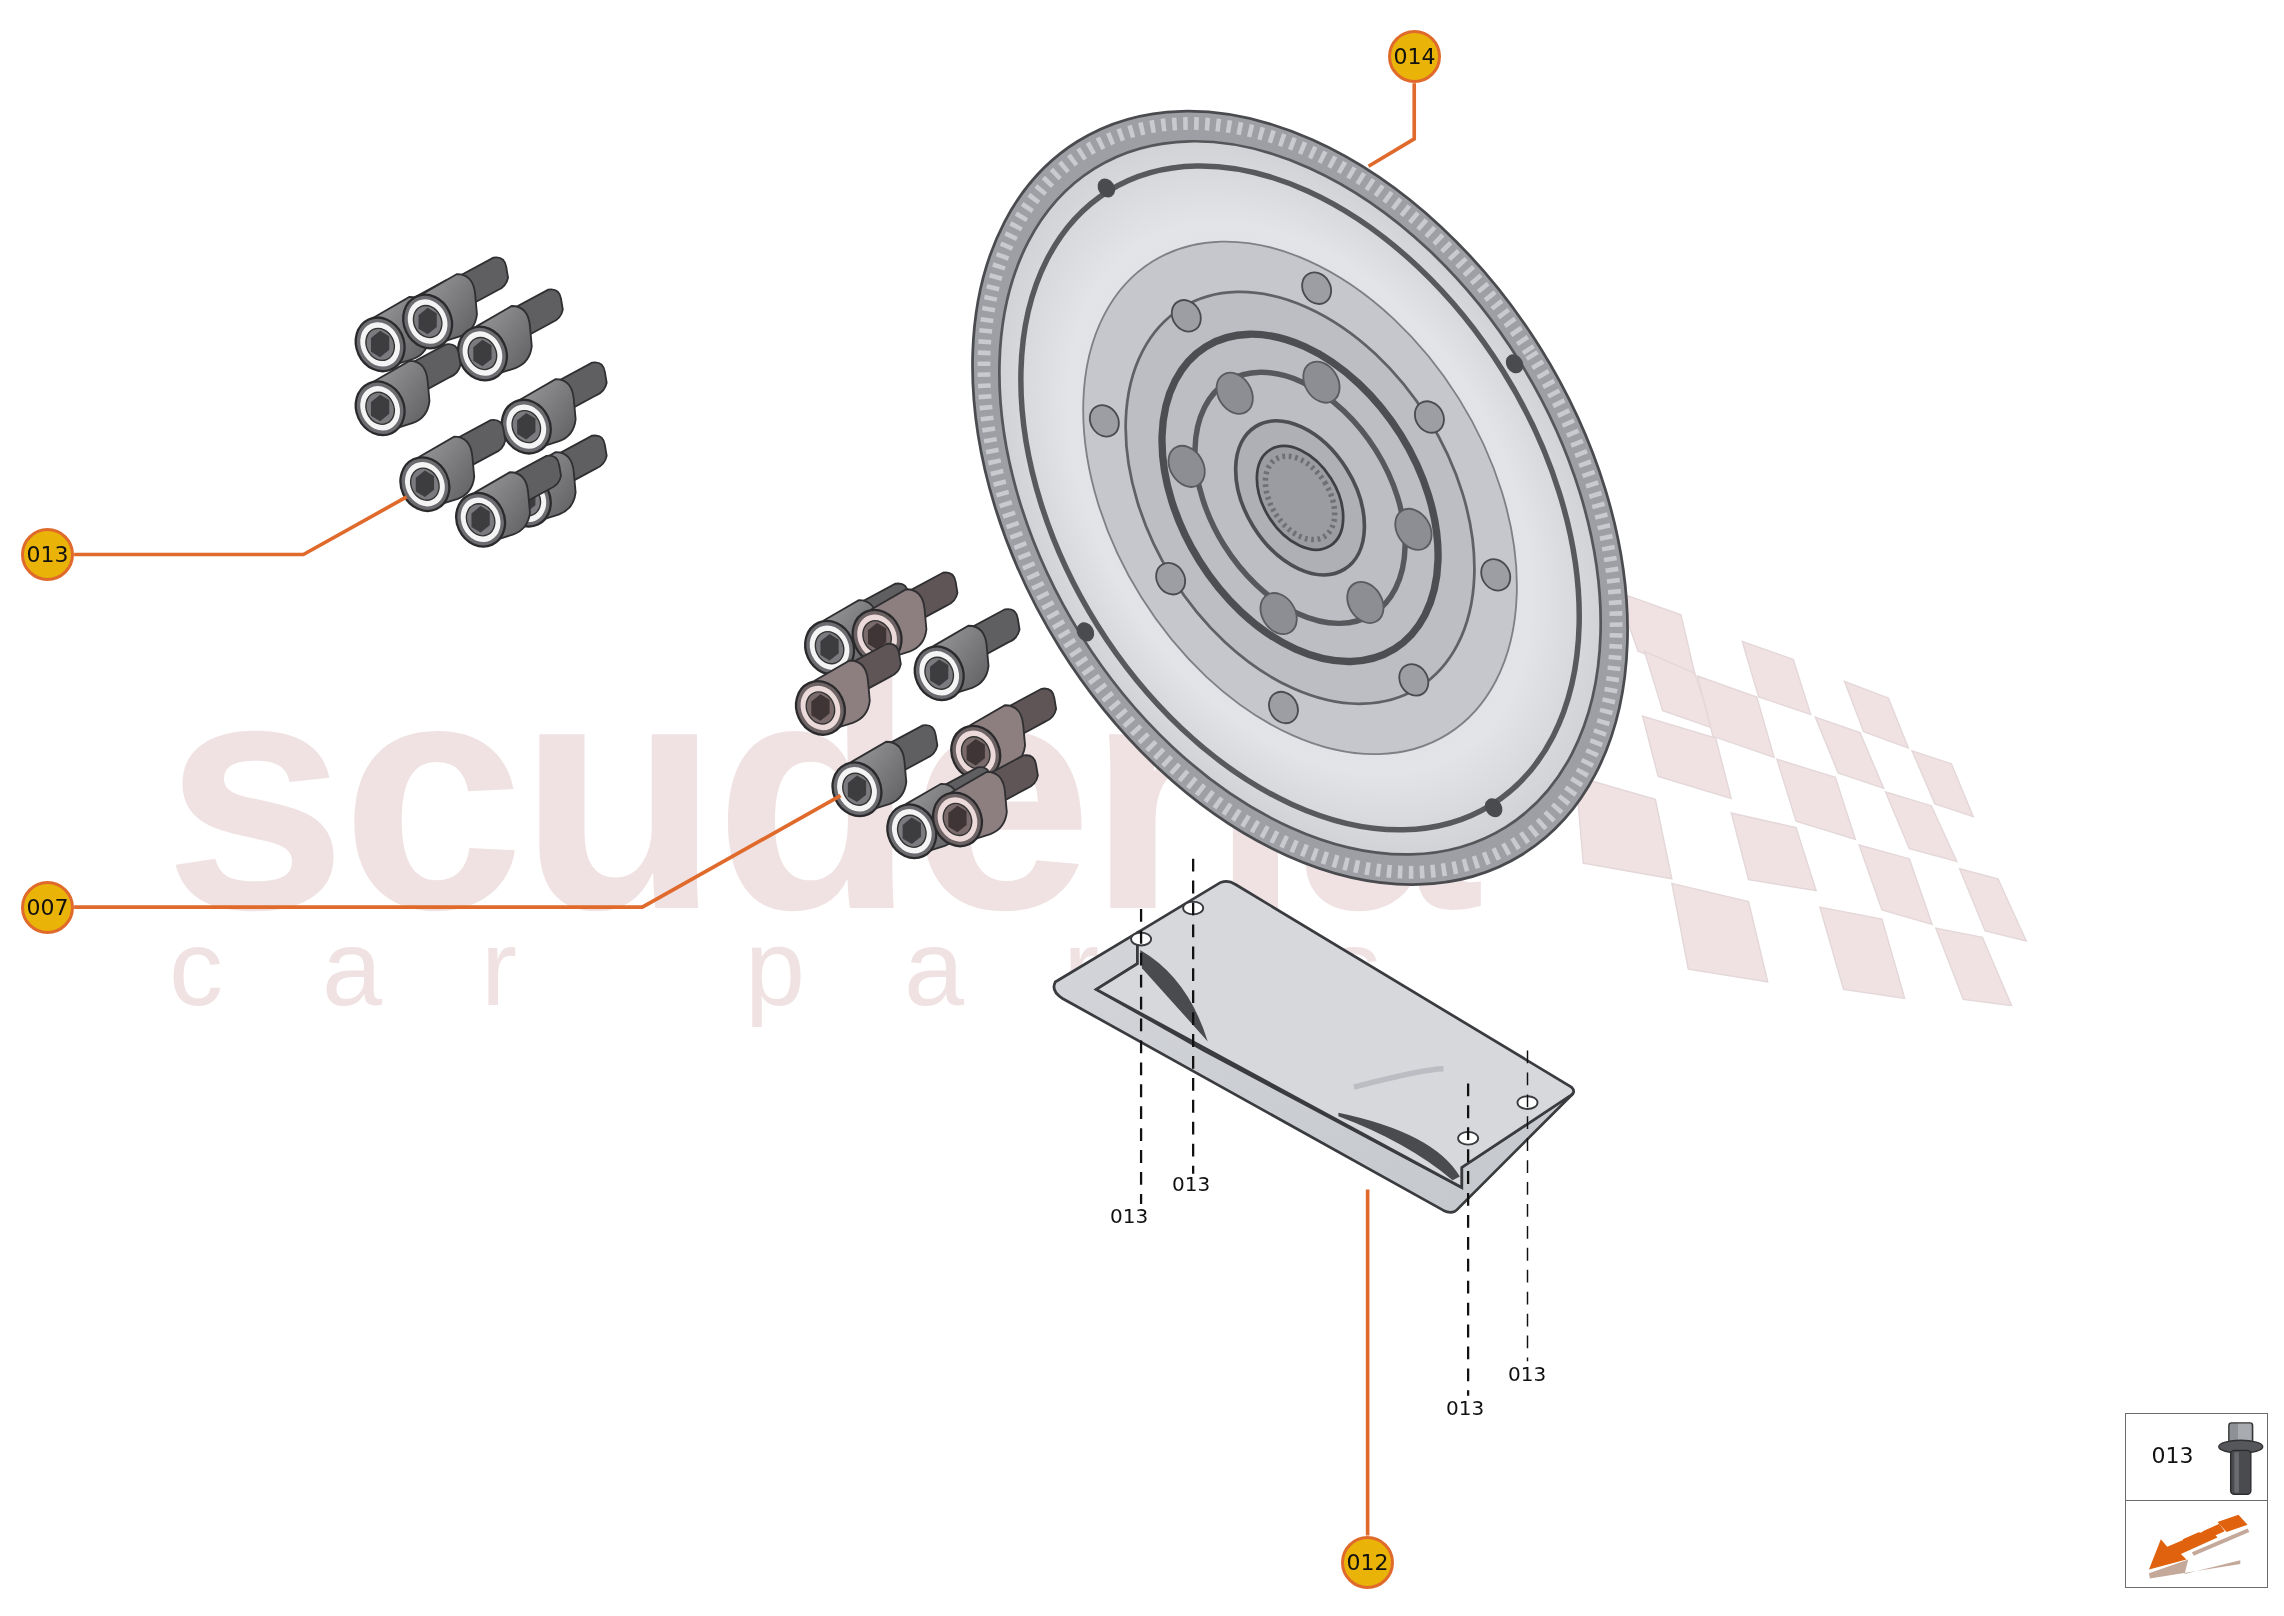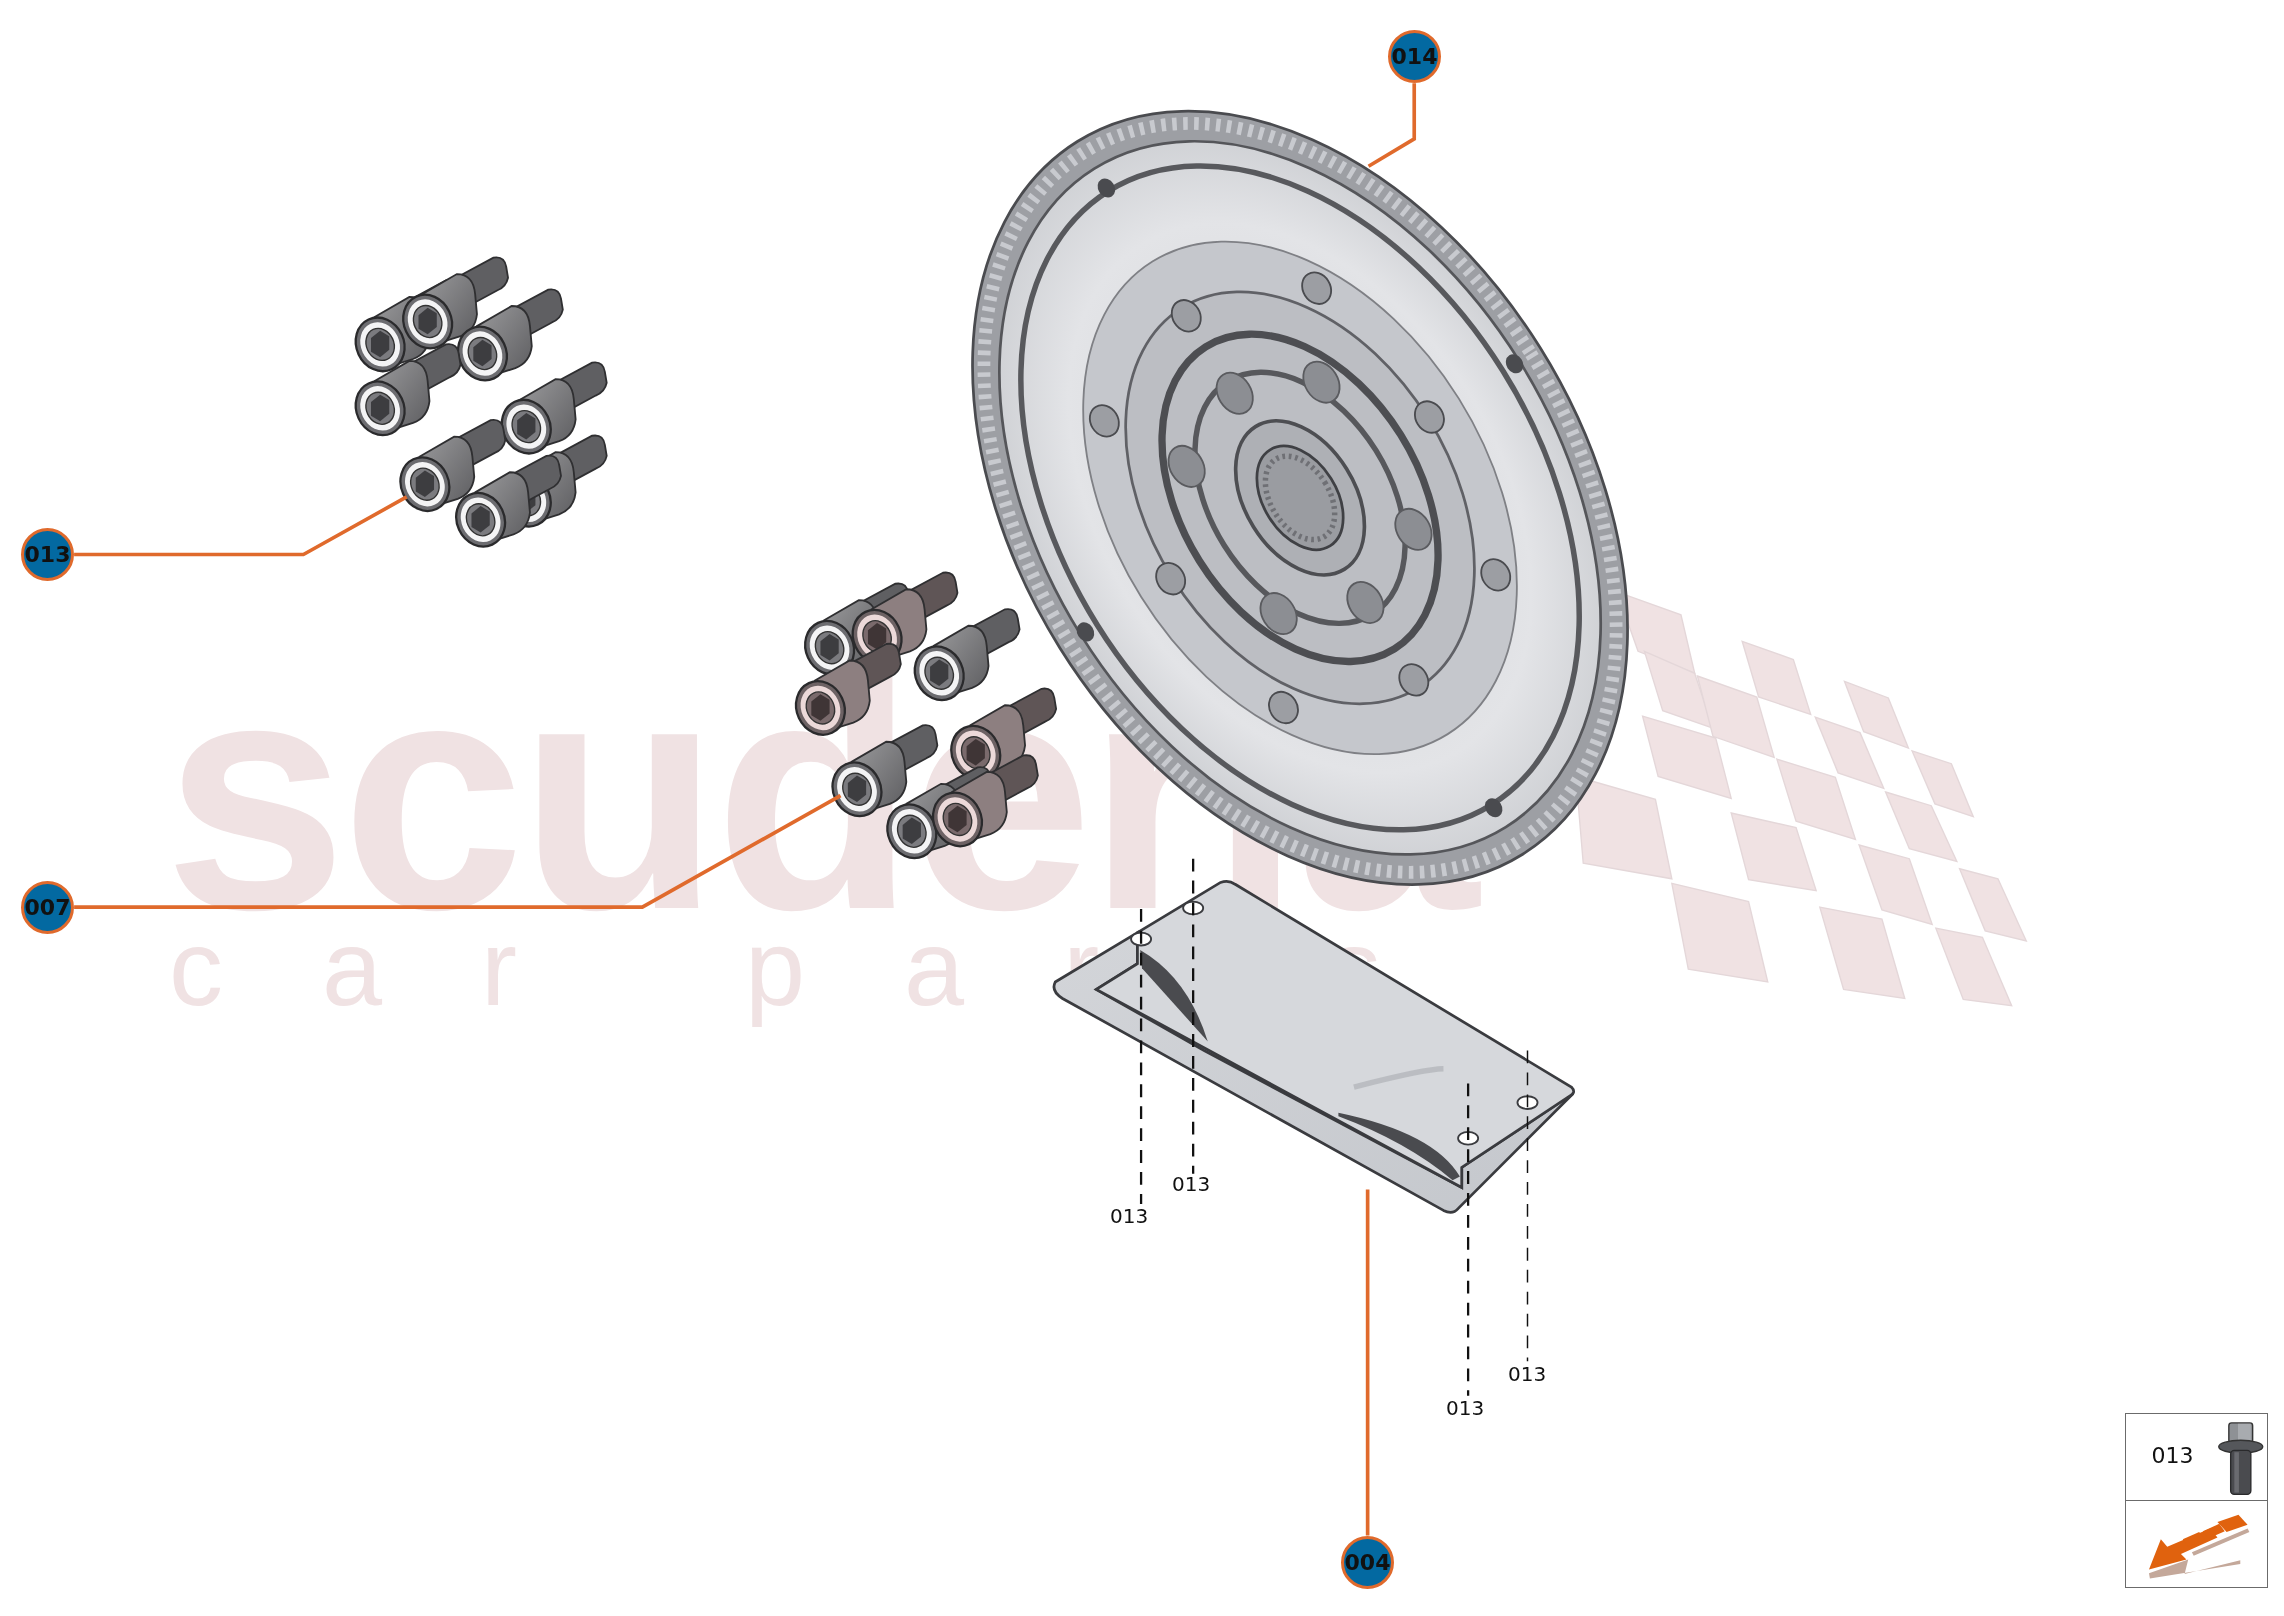--- a/index.html
+++ b/index.html
@@ -4,22 +4,22 @@
 <style>
   html, body { margin: 0; padding: 0; background: #ffffff; }
   body { width: 2284px; height: 1616px; position: relative; overflow: hidden;
          font-family: "DejaVu Sans", sans-serif; }
   #stage { position: absolute; left: 0; top: 0; width: 2284px; height: 1616px; }
   .wm-big { position: absolute; left: 164px; top: 630px; font-family: "Liberation Sans", sans-serif;
             font-weight: bold; font-size: 329px; letter-spacing: -5.5px; color: #f0e2e3; line-height: 1; }
   .wm-small { position: absolute; left: 169px; top: 914px; font-family: "Liberation Sans", sans-serif;
               font-size: 108px; color: #f0e2e3; letter-spacing: 99px; line-height: 1; }
   .callout { position: absolute; width: 53px; height: 53px; border: 3.7px solid #e06a2c; border-radius: 50%;
-             background: #0369a1; display: flex; align-items: center; justify-content: center;
-             font-family: "DejaVu Sans", sans-serif; font-size: 22px; font-weight: bold; color: #111;
+             background: #eab308; display: flex; align-items: center; justify-content: center;
+             font-family: "DejaVu Sans", sans-serif; font-size: 22px; font-weight: normal; color: #111;
              box-sizing: border-box; cursor: pointer; }
   .plabel { position: absolute; font-family: "DejaVu Sans", sans-serif; font-size: 20px; color: #111; background: transparent; }
   .legend { position: absolute; left: 2125px; top: 1413px; width: 143px; height: 175px;
             border: 1.8px solid #6b6b6b; box-sizing: border-box; background: #fff; }
   .legend-row1 { position: absolute; left: 0; top: 0; width: 100%; height: 87px; border-bottom: 1.8px solid #6b6b6b; box-sizing: border-box; }
   .legend-label { position: absolute; left: 25.6px; top: 29px; font-size: 22px; color: #111; }
   .legend-bolt { position: absolute; left: 90px; top: 7.3px; width: 55px; height: 78px; }
   .legend-row2 { position: absolute; left: 0; top: 87px; width: 100%; height: 86px; cursor: pointer; }
 </style>
 </head>
@@ -172,21 +172,21 @@
       <polyline points="1548,91 1548,152 1498,182"></polyline>
       <polyline points="81,607 332,607 445,544"></polyline>
       <polyline points="81,993 703,993 920,871"></polyline>
       <polyline points="1497,1302 1497,1681"></polyline>
     </g>
   </svg>
 
   <div class="callout" style="left:1388px;top:30px">014</div>
   <div class="callout" style="left:21px;top:528px">013</div>
   <div class="callout" style="left:21px;top:881px">007</div>
-  <div class="callout" style="left:1341px;top:1536px">004</div>
+  <div class="callout" style="left:1341px;top:1536px">012</div>
 
   <div class="plabel" style="left:1110px;top:1204px">013</div>
   <div class="plabel" style="left:1172px;top:1172px">013</div>
   <div class="plabel" style="left:1446px;top:1396px">013</div>
   <div class="plabel" style="left:1508px;top:1362px">013</div>
 
   <div class="legend">
     <div class="legend-row1">
       <span class="legend-label">013</span>
       <svg class="legend-bolt" viewBox="0 0 60 85">

